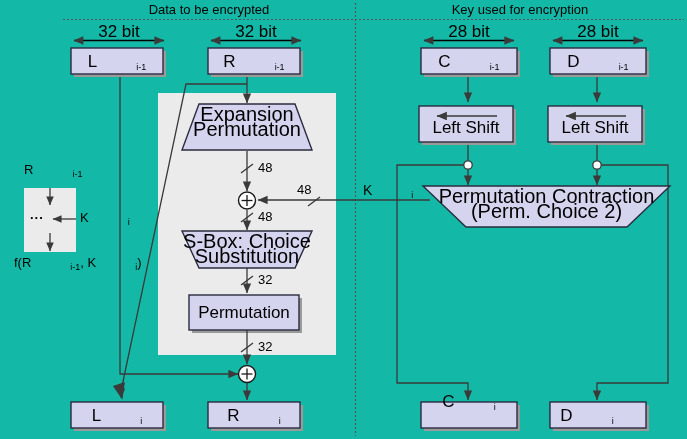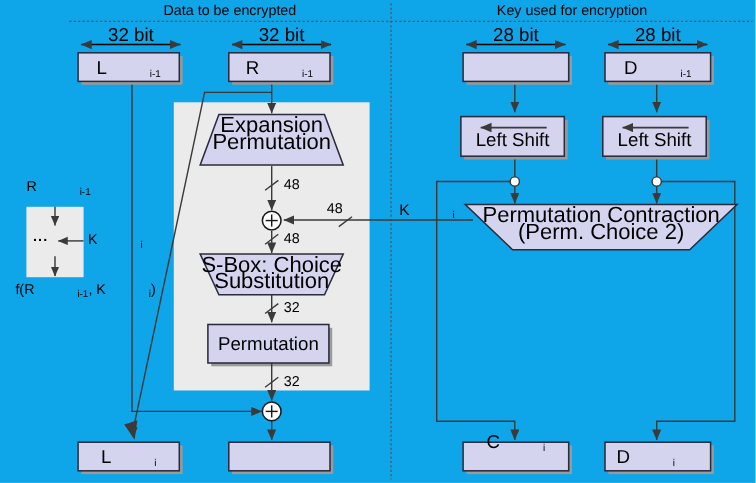--- a/index.html
+++ b/index.html
@@ -1,17 +1,17 @@
 <!DOCTYPE html>
 <html><head>
 <meta charset="utf-8">
 <style>
   html,body{margin:0;padding:0;background:#ffffff;}
   body{font-family:"Liberation Sans",sans-serif;}
-  #stage{position:relative;width:687px;height:439px;background:#0ea5e9;overflow:hidden;}
+  #stage{position:relative;width:687px;height:439px;background:#14b8a6;overflow:hidden;}
   #stage svg{position:absolute;left:0;top:0;}
   .lbl{position:absolute;color:#000;font-family:"Liberation Sans",sans-serif;white-space:nowrap;}
   .hdr{font-size:13px;}
   .bit{font-size:17px;}
   .boxtxt{font-size:17px;}
   .trtxt{font-size:20px;line-height:15px;text-align:center;}
   .num{font-size:13px;}
   .ki{font-size:14px;}
   .legend{font-size:13px;}
   .sub{font-size:9px;vertical-align:-3px;padding-left:39px;}
@@ -160,23 +160,25 @@
   <div class="lbl hdr ctr" style="left:63px;top:2px;width:292px;">Data to be encrypted</div>
   <div class="lbl hdr ctr" style="left:356px;top:2px;width:328px;">Key used for encryption</div>
 
   <div class="lbl bit ctr" style="left:74px;top:22px;width:90px;">32 bit</div>
   <div class="lbl bit ctr" style="left:211px;top:22px;width:90px;">32 bit</div>
   <div class="lbl bit ctr" style="left:424px;top:22px;width:90px;">28 bit</div>
   <div class="lbl bit ctr" style="left:553px;top:22px;width:90px;">28 bit</div>
 
   <div class="lbl boxtxt ctr" style="left:71px;top:52px;width:92px;"><span>L</span><span class="sub">i-1</span></div>
   <div class="lbl boxtxt ctr" style="left:208px;top:52px;width:92px;"><span>R</span><span class="sub">i-1</span></div>
+  <div class="lbl boxtxt ctr" style="left:421px;top:52px;width:96px;"><span>C</span><span class="sub">i-1</span></div>
   <div class="lbl boxtxt ctr" style="left:550px;top:52px;width:96px;"><span>D</span><span class="sub">i-1</span></div>
 
   <div class="lbl boxtxt ctr" style="left:71px;top:406px;width:92px;"><span>L</span><span class="sub">i</span></div>
+  <div class="lbl boxtxt ctr" style="left:208px;top:406px;width:92px;"><span>R</span><span class="sub">i</span></div>
   <div class="lbl boxtxt ctr" style="left:421px;top:392px;width:96px;"><span>C</span><span class="sub">i</span></div>
   <div class="lbl boxtxt ctr" style="left:550px;top:406px;width:74px;"><span>D</span><span class="sub">i</span></div>
 
   <div class="lbl trtxt" style="left:182px;top:107px;width:130px;">
     <div>Expansion</div>
     <div>Permutation</div>
   </div>
   <div class="lbl trtxt" style="left:182px;top:234px;width:130px;">
     <div>S-Box: Choice</div>
     <div>Substitution</div>

